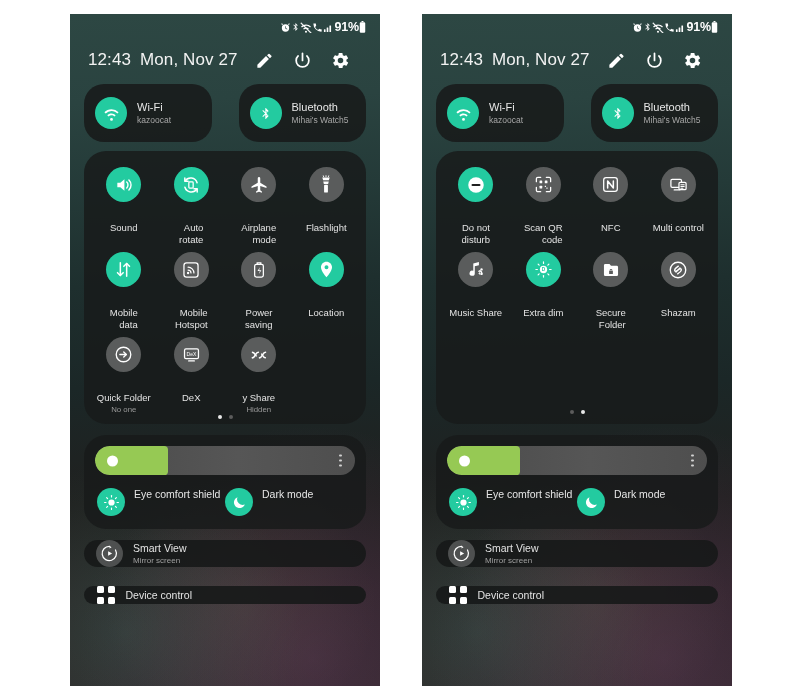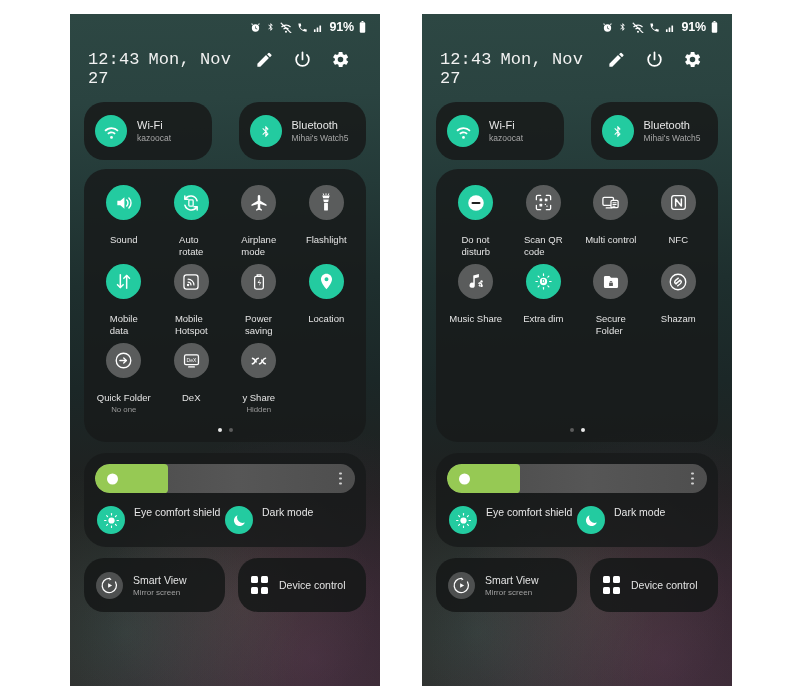--- a/index.html
+++ b/index.html
@@ -22,31 +22,31 @@
       radial-gradient(95% 42% at 18% 92%, rgba(60,110,95,0.35) 0%, rgba(60,110,95,0) 60%),
       radial-gradient(80% 35% at 55% 88%, rgba(150,140,90,0.16) 0%, rgba(150,140,90,0) 55%),
       linear-gradient(178deg, #2d4743 0%, #2a4340 13%, #243a38 26%, #1e2f2e 40%, #1b2727 55%, #20201f 72%, #2a2224 86%, #2e2527 100%);
   }
   .phone.left  { left: 70px; }
   .phone.right { left: 422px; }
 
   
   .statusbar {
     height: 26px; display:flex; align-items:center; justify-content:flex-end;
-    padding: 0 14px 0 0; gap: 5px;
+    padding: 0 14px 0 0; 
   }
   .sbi { display:inline-flex; align-items:center; justify-content:center; }
   .sb-batt-text {
     color:#ffffff; font-size:12.5px; font-weight:700; letter-spacing:-0.2px;
     margin-left:1px;
   }
 
   
   .header {
-    display:flex; align-items:flex-start; padding: 10px 28px 6px 18px; font-family: Liberation Mono, monospace;
+    display:flex; align-items:center; padding: 10px 28px 6px 18px;
   }
   .clock { color:#f2f2f2; font-size:17px; font-weight:400; letter-spacing:0.1px; }
   .clock .date { margin-left:9px; }
   .header-actions { margin-left:auto; display:flex; align-items:center; gap:19px; padding-right:2px; }
   .hdr-ico { width:19px; height:19px; display:block; }
 
   .conn-row { display:flex; gap:27px; padding: 8px 14px 0 14px; }
   .conn-tile {
     flex:1; height:58px; border-radius:20px;
     background: rgba(24,26,26,0.88);
@@ -72,22 +72,22 @@
   }
   .grid { display:grid; grid-template-columns: repeat(4, 1fr); row-gap: 2px; }
   .tile { display:flex; flex-direction:column; align-items:center; padding-top:4px; }
   .tile-circle {
     width:35px; height:35px; border-radius:50%;
     display:flex; align-items:center; justify-content:center;
     background:#5a5c5c;
   }
   .tile-circle.on { background:#23cba0; }
   .tile-label {
-    margin-top:14px; color:#e4e4e4; font-size:9.5px; line-height:12px;
-    text-align:left; max-width:62px;
+    margin-top:20px; color:#e4e4e4; font-size:9.5px; line-height:12px;
+    text-align:right; max-width:62px;
   }
   .tile-sub { color:#9a9a9a; font-size:7.8px; line-height:11px; text-align:center; }
   .dots { margin-top:auto; display:flex; justify-content:center; gap:7px; padding-bottom:6px; }
   .dot { width:4px; height:4px; border-radius:50%; background:#5c5c5c; }
   .dot.active { background:#e8e8e8; }
 
   
   .bright-card {
     margin: 11px 14px 0 14px; border-radius:22px;
     background: rgba(24,26,26,0.84);
@@ -114,21 +114,21 @@
 
   .mode-row { display:flex; margin-top:13px; padding: 0 2px; }
   .mode-item { flex:1; display:flex; gap:9px; }
   .mode-circle {
     width:28px; height:28px; border-radius:50%; background:#23cba0;
     display:flex; align-items:center; justify-content:center; flex:0 0 auto;
   }
   .mode-label { color:#e6e6e6; font-size:10.5px; white-space:nowrap; }
 
   
-  .bottom-row { display:flex; gap:13px; margin: 11px 14px 0 14px; }
+  .bottom-row { display:flex; gap:19px; margin: 11px 14px 0 14px; flex-direction: column; }
   .bottom-tile {
     flex:1; height:54px; border-radius:20px;
     background: rgba(22,24,24,0.88);
     display:flex; align-items:center; gap:10px; padding-left:12px;
   }
   .bt-circle {
     width:27px; height:27px; border-radius:50%;
     background:#4e5050; display:flex; align-items:center; justify-content:center; flex:0 0 auto;
   }
   .bt-text { display:flex; flex-direction:column; }
@@ -543,36 +543,36 @@
                   <rect x="13.6" y="13.6" width="1.6" height="1.6" rx="0.4"></rect>
                   <rect x="15.6" y="15.8" width="1.6" height="1.6" rx="0.4"></rect>
                 </g>
               </svg>
             </div>
             <div class="tile-label">Scan QR<br>code</div>
           </div>
           <div class="tile">
             <div class="tile-circle">
               <svg width="19" height="19" viewBox="0 0 24 24" fill="none" stroke="#fff" stroke-width="1.6">
+                <rect x="3.4" y="3.4" width="17.2" height="17.2" rx="3"></rect>
+                <path d="M8.4 16.4V7.6l7.2 8.8V7.6" stroke-width="1.9" stroke-linecap="round" stroke-linejoin="round"></path>
+              </svg>
+            </div>
+            <div class="tile-label">NFC</div>
+          </div>
+          <div class="tile">
+            <div class="tile-circle">
+              <svg width="19" height="19" viewBox="0 0 24 24" fill="none" stroke="#fff" stroke-width="1.6">
                 <rect x="2.4" y="5.6" width="13.4" height="10" rx="1.6"></rect>
                 <path d="M6.6 18.9h7" stroke-linecap="round"></path>
                 <rect x="12.6" y="9.2" width="9" height="9.4" rx="1.6" fill="#5a5c5c"></rect>
                 <path d="M15 12.4h4.2M15 14.5h4.2M15 16.6h2.6" stroke-linecap="round" stroke-width="1.3"></path>
               </svg>
             </div>
             <div class="tile-label">Multi control</div>
-          </div>
-          <div class="tile">
-            <div class="tile-circle">
-              <svg width="19" height="19" viewBox="0 0 24 24" fill="none" stroke="#fff" stroke-width="1.6">
-                <rect x="3.4" y="3.4" width="17.2" height="17.2" rx="3"></rect>
-                <path d="M8.4 16.4V7.6l7.2 8.8V7.6" stroke-width="1.9" stroke-linecap="round" stroke-linejoin="round"></path>
-              </svg>
-            </div>
-            <div class="tile-label">NFC</div>
           </div>
           <div class="tile">
             <div class="tile-circle">
               <svg width="19" height="19" viewBox="0 0 24 24" fill="#fff">
                 <path d="M16.3 2.6 9.2 4.5v9.2a3.3 3.3 0 1 0 1.9 3v-8.7l5.2-1.4z"></path>
                 <g fill="none" stroke="#fff" stroke-width="1.5" stroke-linecap="round">
                   <path d="M16.6 13.8a3.4 3.4 0 0 1 3.4 3.4"></path>
                   <path d="M16.6 17a.6.6 0 0 1 .6.6"></path>
                 </g>
                 <circle cx="19.6" cy="11.9" r="1.5"></circle>

